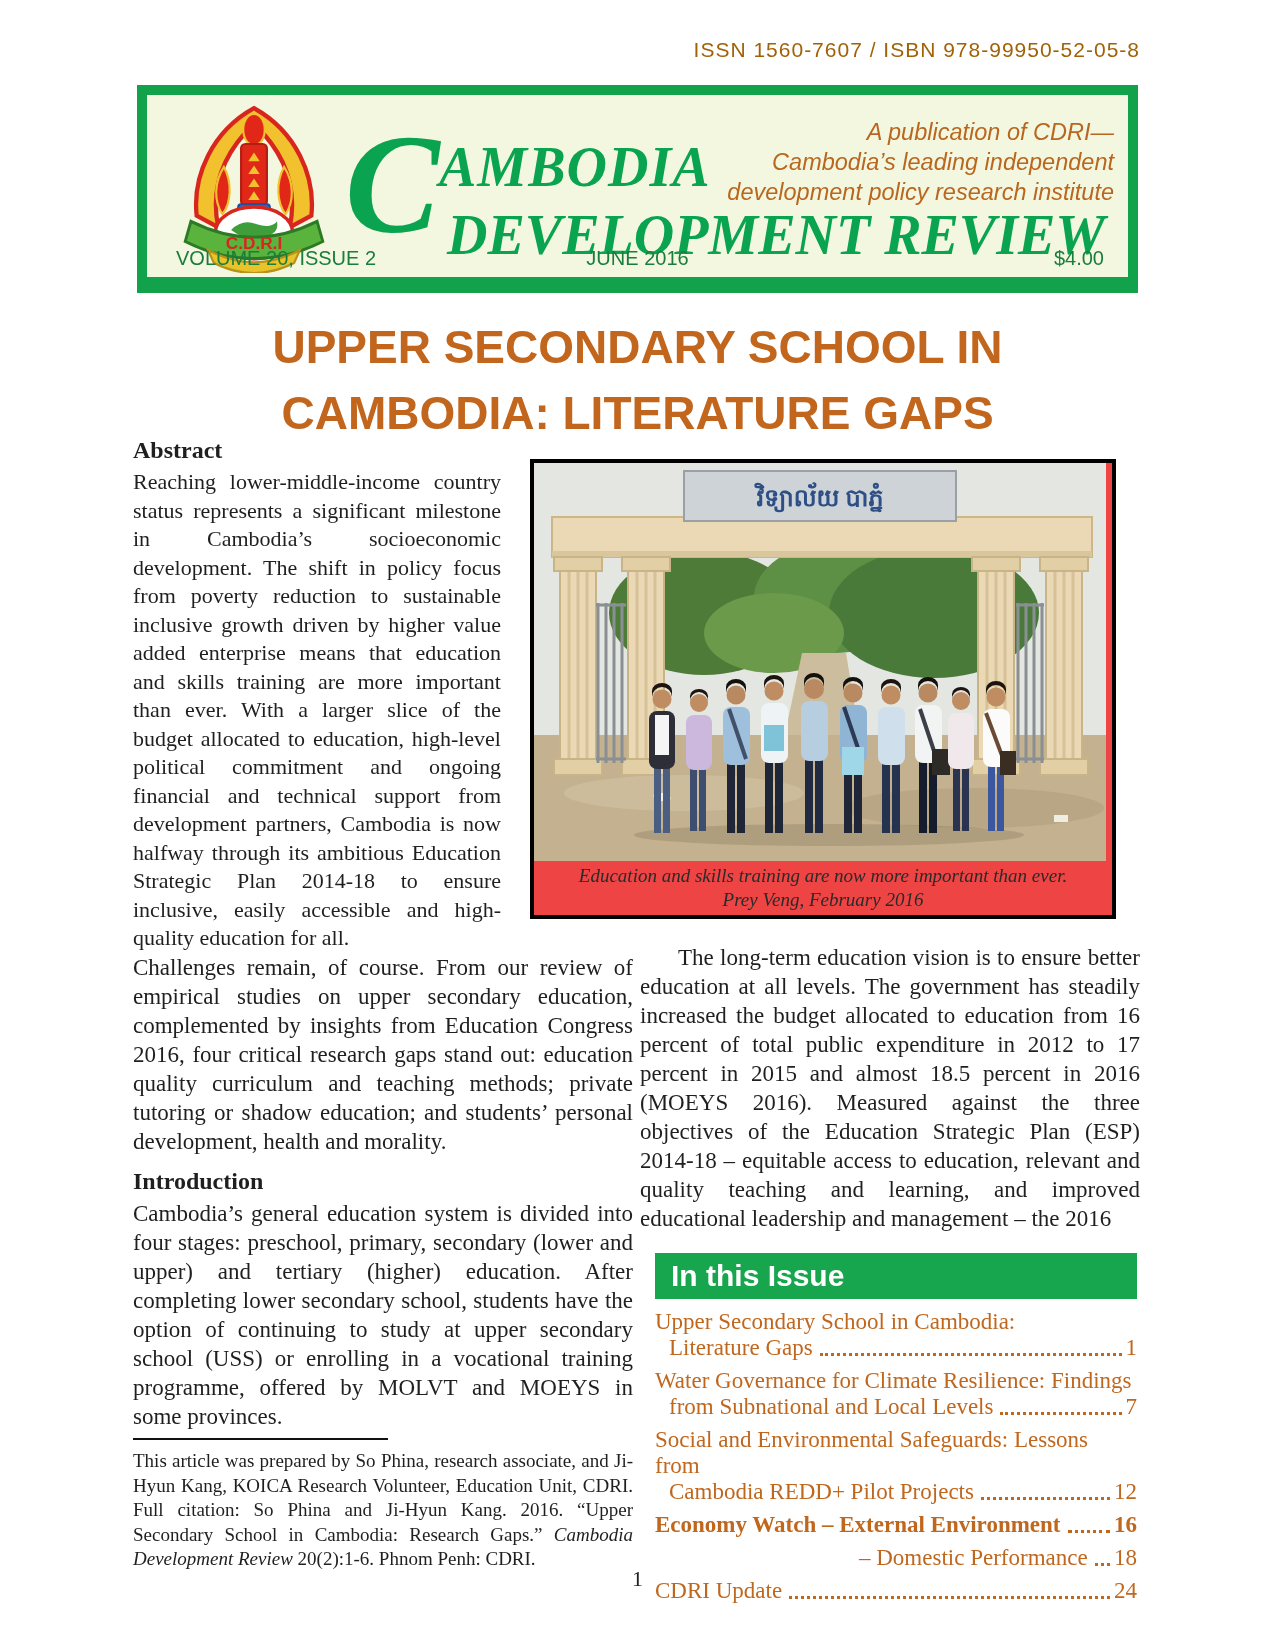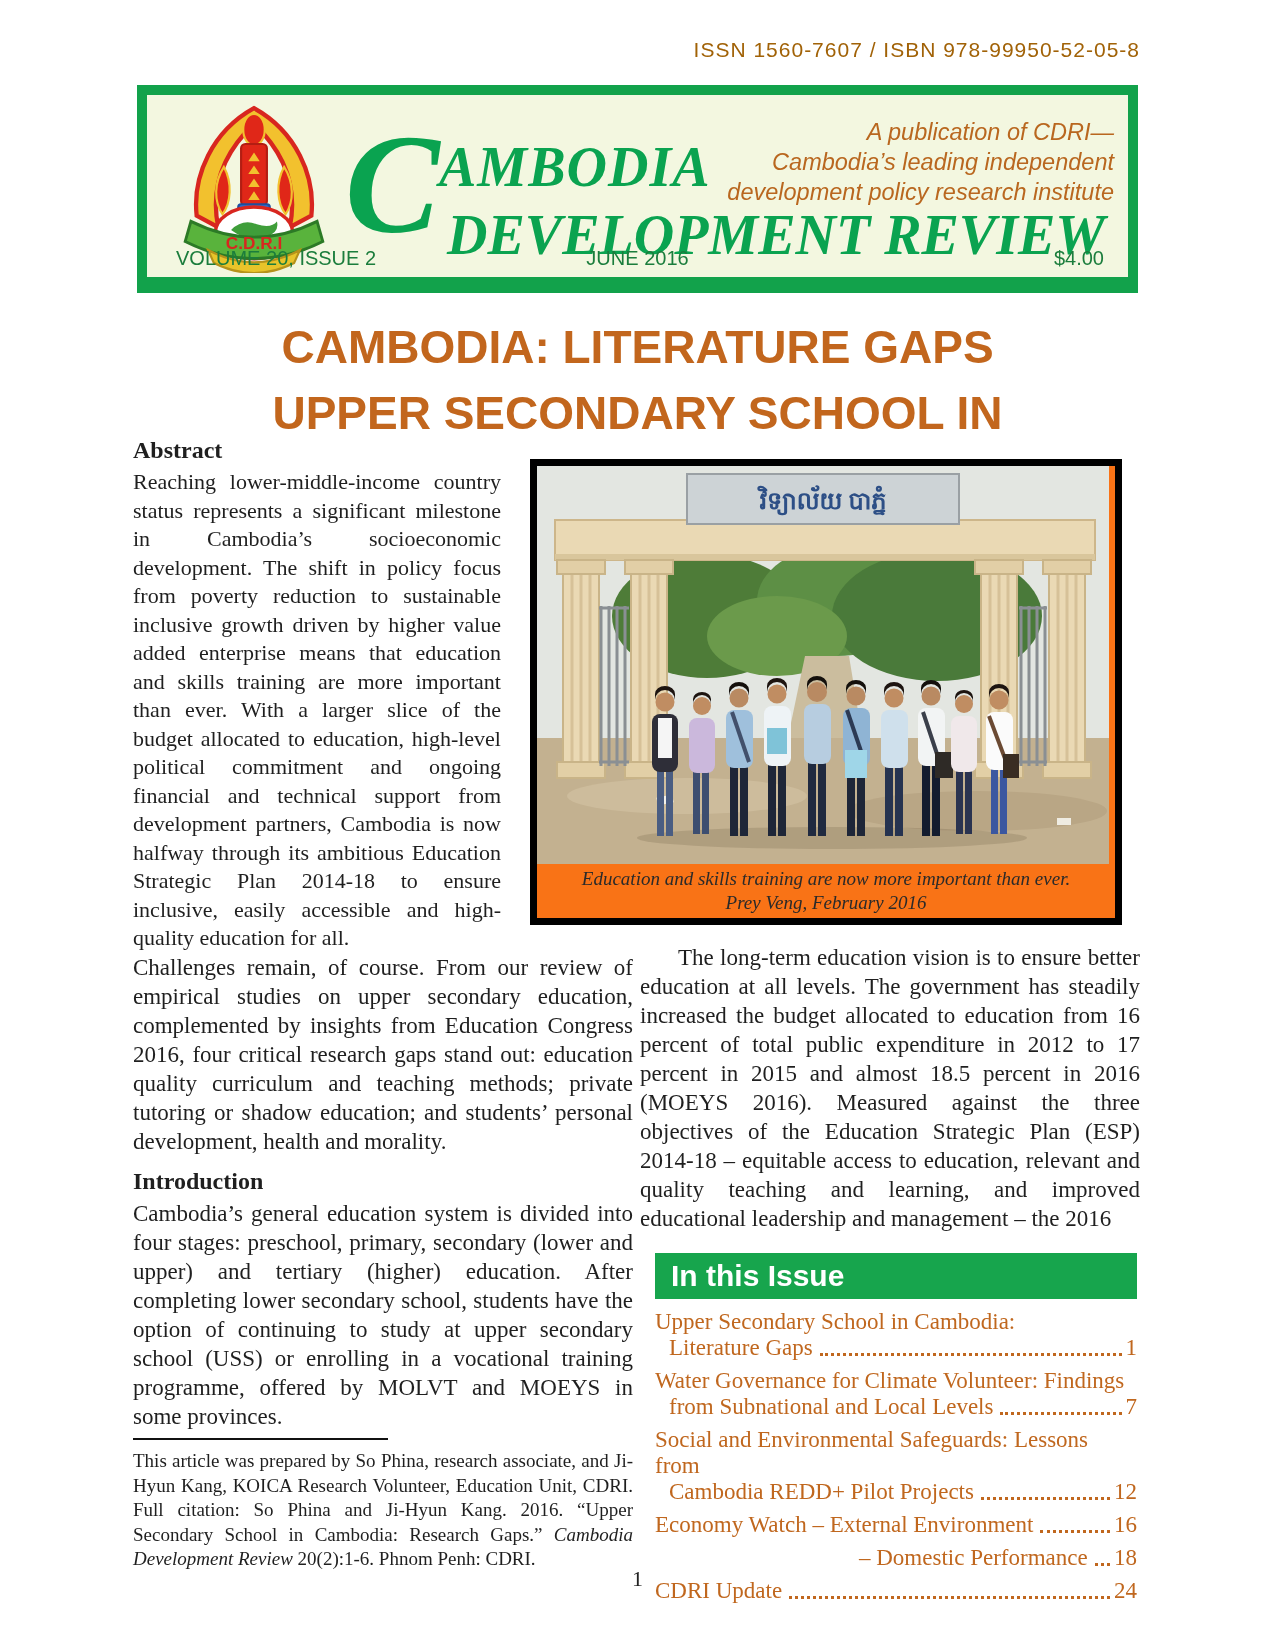--- a/index.html
+++ b/index.html
@@ -23,21 +23,21 @@
   .mast-bottom{position:absolute;left:24px;right:24px;bottom:4px;height:26px;
         font-family:"Liberation Sans",sans-serif;font-size:20px;color:#1b7d3c;}
   .mb-left{position:absolute;left:5px;}
   .mb-center{position:absolute;left:50%;transform:translateX(-50%);}
   .mb-right{position:absolute;right:0;}
   
   .article-title{position:absolute;left:137px;top:314px;width:1001px;text-align:center;
         font-family:"Liberation Sans",sans-serif;font-weight:bold;font-size:46px;line-height:66px;
         color:#c2661d;letter-spacing:0;}
   
-  .photo-frame{position:absolute;left:530px;top:459px;width:578px;border:7px solid #000000;background:#f97316;}
+  .photo-frame{position:absolute;left:530px;top:459px;width:578px;border:4px solid #000000;background:#ef4444;}
   .photo-frame svg{display:block;}
   .photo-caption{height:54px;padding:3px 10px 0 10px;box-sizing:border-box;text-align:center;
         font-style:italic;font-size:19px;line-height:24px;color:#2a2a2a;}
   
   .abstract{position:absolute;left:133px;top:437px;width:368px;}
   .h-bold{font-size:24px;font-weight:bold;margin:0 0 4px 0;}
   .just{font-size:22px;line-height:28.5px;text-align:justify;}
   .left-wide{position:absolute;left:133px;top:953px;width:500px;}
   .left-wide .just,.intro .just,.col2{font-size:23px;line-height:29px;}
   .intro{position:absolute;left:133px;top:1168px;width:500px;}
@@ -93,22 +93,22 @@
     </div>
 
     <div class="mast-bottom">
       <span class="mb-left">VOLUME 20, ISSUE 2</span>
       <span class="mb-center">JUNE 2016</span>
       <span class="mb-right">$4.00</span>
     </div>
   </div>
 
   <div class="article-title">
+    <div>UPPER SECONDARY SCHOOL IN</div>
     <div>CAMBODIA: LITERATURE GAPS</div>
-    <div>UPPER SECONDARY SCHOOL IN</div>
   </div>
 
   <div class="photo-frame">
     <svg width="572" height="398" viewBox="0 0 572 398">
       <rect x="0" y="0" width="572" height="398" fill="#e3e6e1"></rect>
 
       <ellipse cx="170" cy="150" rx="95" ry="62" fill="#4e7c38"></ellipse>
       <ellipse cx="300" cy="135" rx="80" ry="55" fill="#5d8f45"></ellipse>
       <ellipse cx="400" cy="150" rx="105" ry="65" fill="#4a7a3a"></ellipse>
       <ellipse cx="240" cy="170" rx="70" ry="40" fill="#6b9a4b"></ellipse>
@@ -276,37 +276,37 @@
     <div class="toc-list">
       <div class="toc-item">
         <div class="toc-l1">Upper Secondary School in Cambodia:</div>
         <div class="toc-l2">
             <span>Literature Gaps</span>
             <span class="leader"></span>
             <span>1</span>
           </div>
       </div>
       <div class="toc-item">
-        <div class="toc-l1">Water Governance for Climate Volunteer: Findings</div>
+        <div class="toc-l1">Water Governance for Climate Resilience: Findings</div>
         <div class="toc-l2">
             <span>from Subnational and Local Levels</span>
             <span class="leader"></span>
             <span>7</span>
           </div>
       </div>
       <div class="toc-item">
         <div class="toc-l1">Social and Environmental Safeguards: Lessons from</div>
         <div class="toc-l2">
             <span>Cambodia REDD+ Pilot Projects</span>
             <span class="leader"></span>
             <span>12</span>
           </div>
       </div>
       <div class="toc-item">
-        <div class="toc-l2" style="padding-left:0;">
+        <div class="toc-l2" style="padding-left:0;font-weight:bold;">
             <span>Economy Watch – External Environment</span>
             <span class="leader"></span>
             <span>16</span>
           </div>
       </div>
       <div class="toc-item">
         <div class="toc-l2 toc-indent">
             <span>– Domestic Performance</span>
             <span class="leader"></span>
             <span>18</span>

